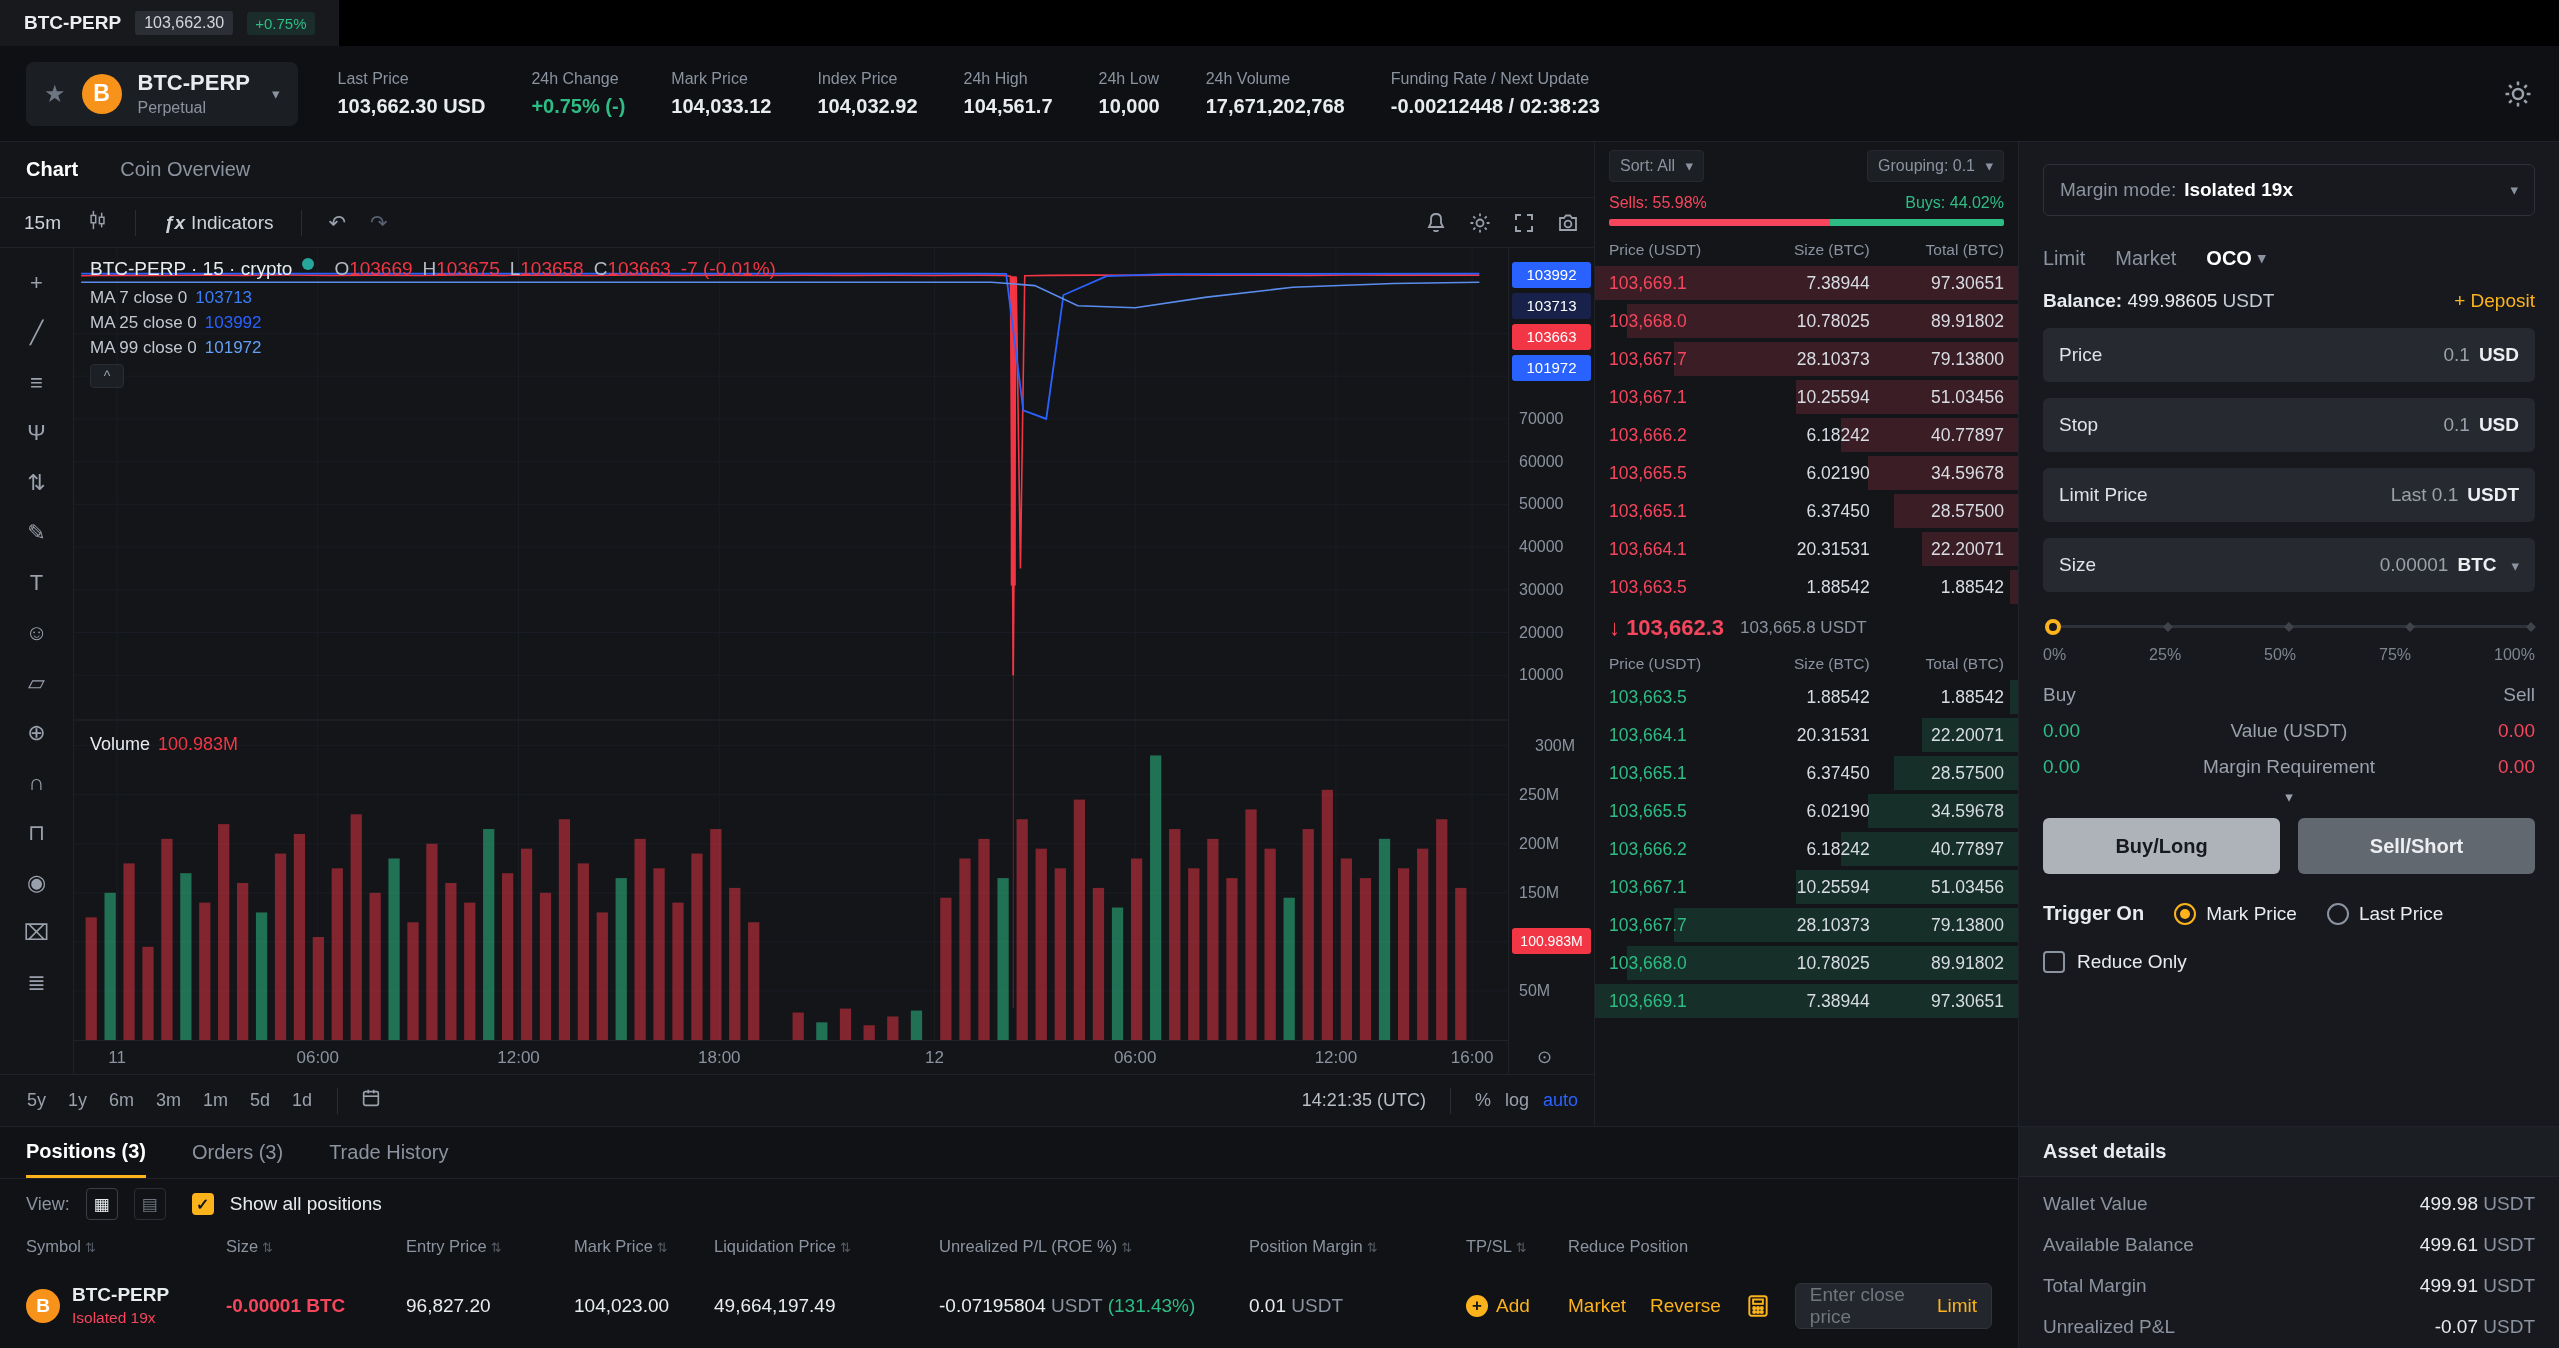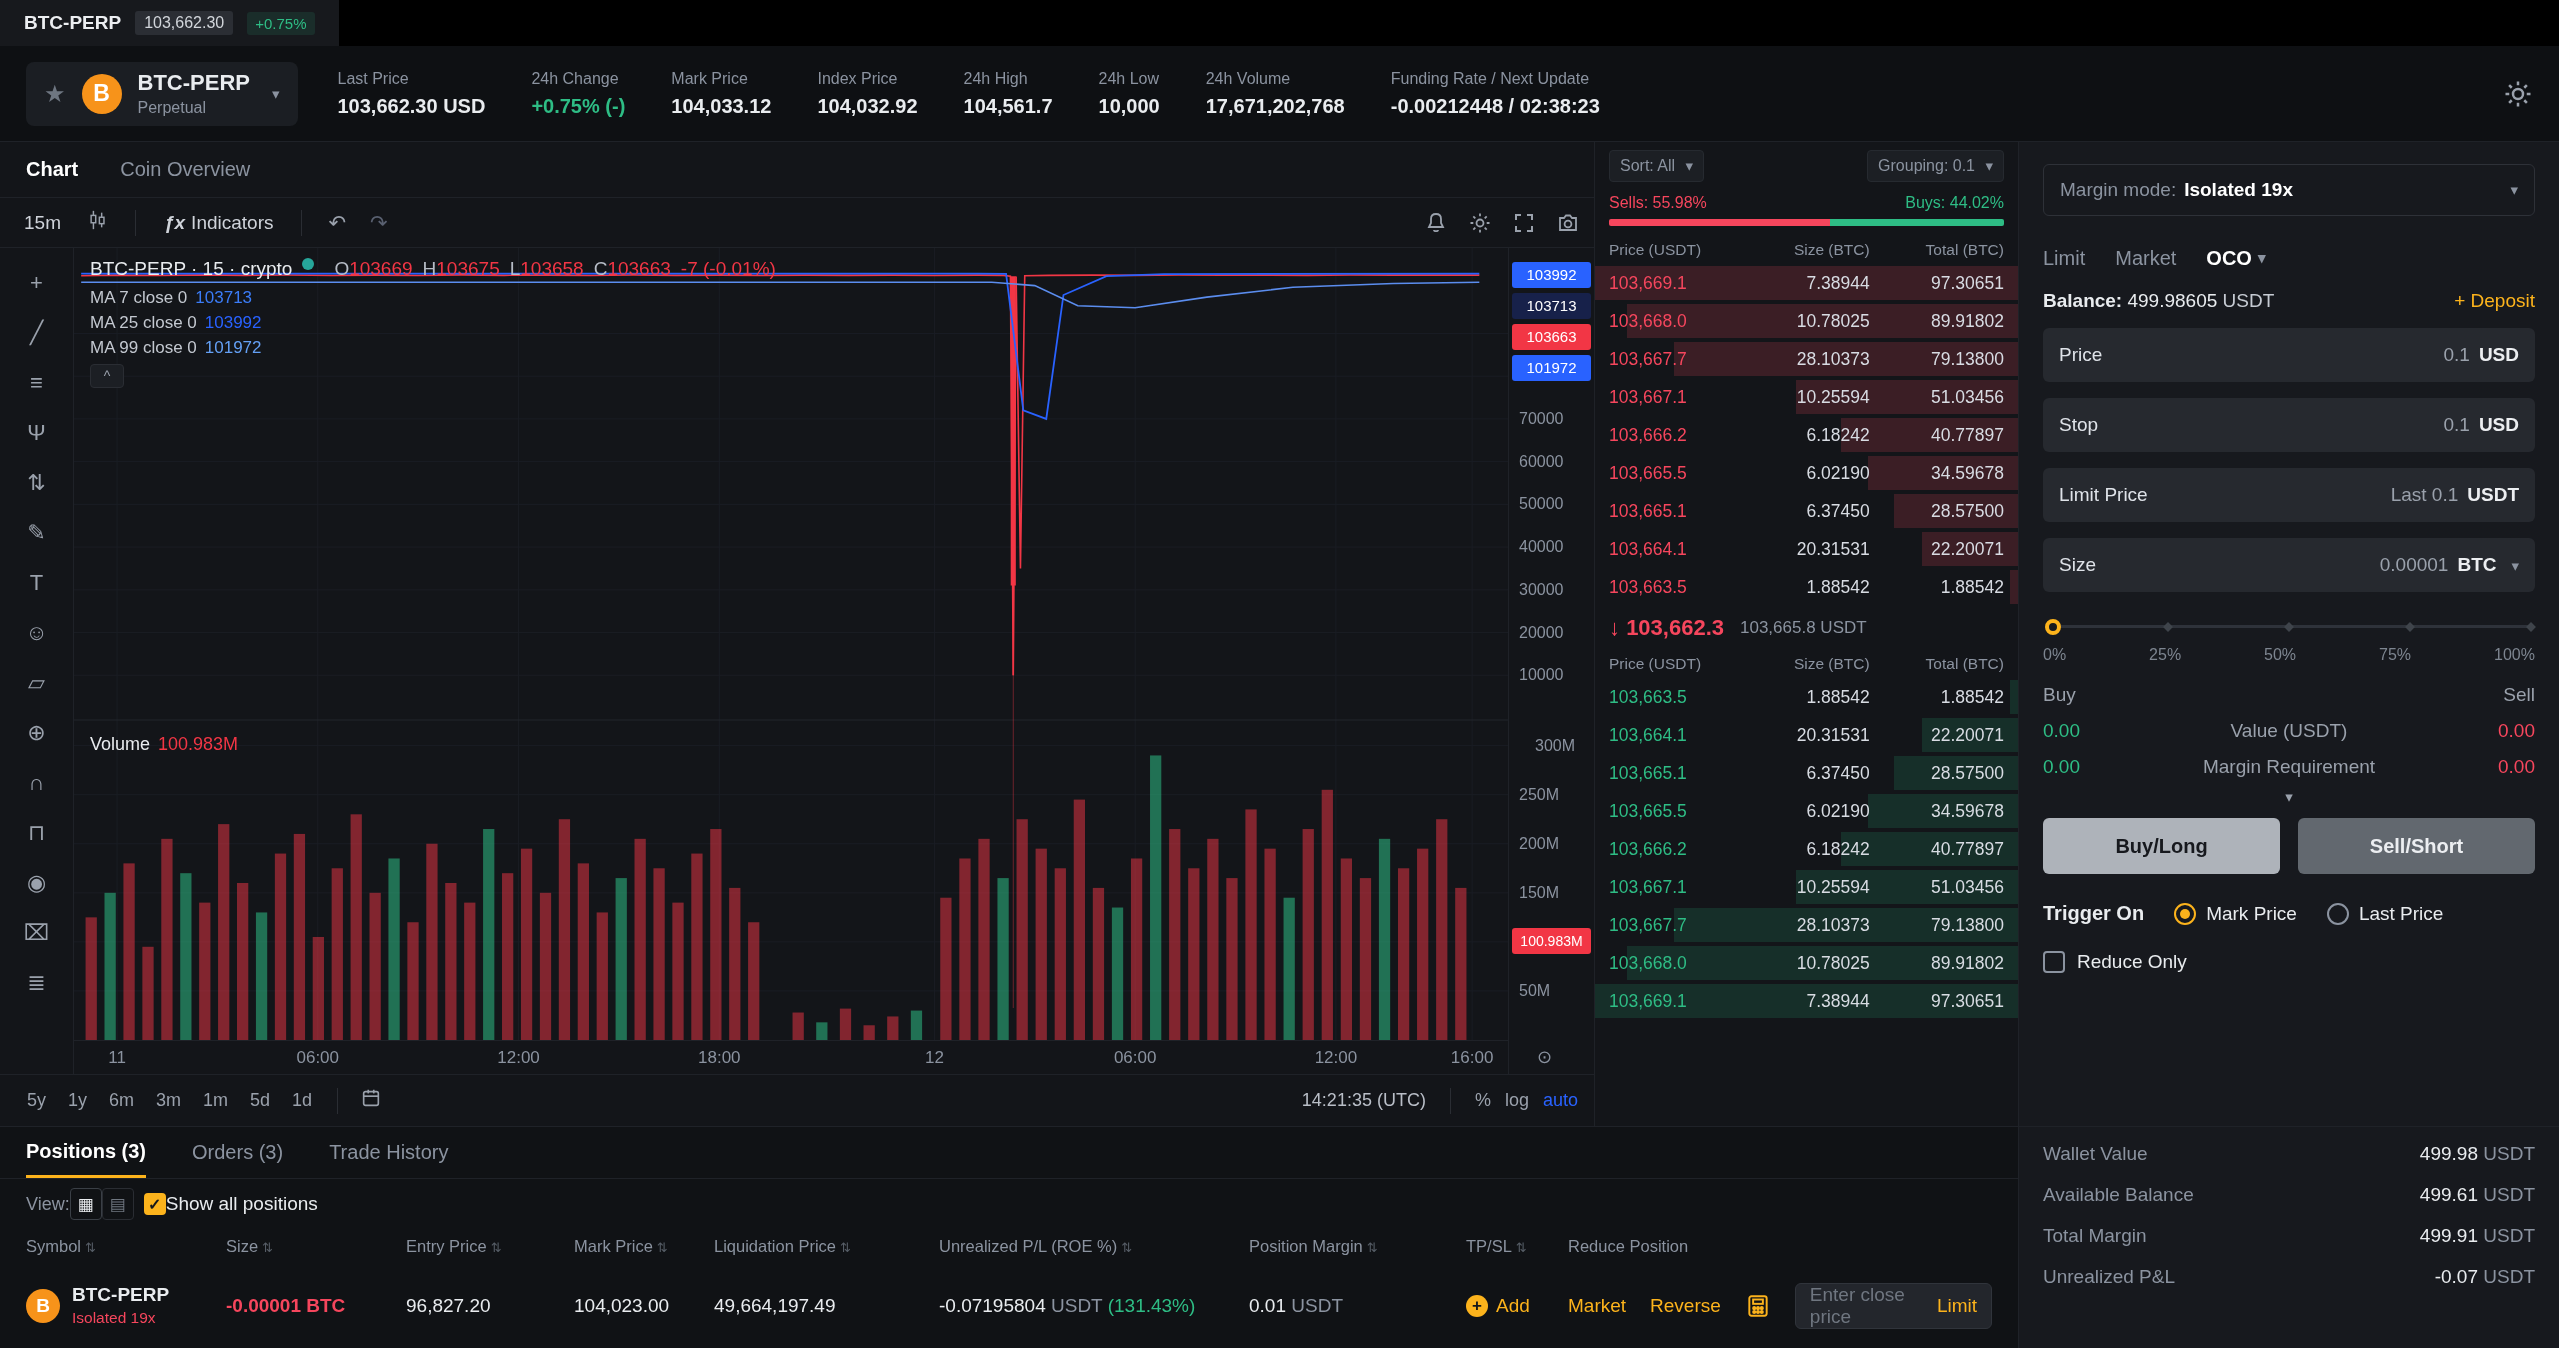--- a/index.html
+++ b/index.html
@@ -145,21 +145,21 @@
   .radio.sel{border-color:var(--accent)}
   .radio.sel::after{content:"";position:absolute;inset:4px;border-radius:50%;background:var(--accent)}
   .reduce-row{display:flex;align-items:center;gap:12px;margin-top:26px}
   .checkbox{width:22px;height:22px;border:2px solid #8b93a0;border-radius:4px;cursor:pointer}
   .checkbox.checked{background:var(--accent);border-color:var(--accent);color:#15171a;display:flex;align-items:center;justify-content:center;font-size:16px;font-weight:bold}
 
   
   .bottom{height:222px;display:flex;border-top:1px solid var(--border)}
   .positions{width:2018px;background:#101215;display:flex;flex-direction:column;flex-shrink:0}
   .pos-tabs{height:52px;gap:46px}
-  .pos-controls{height:50px;display:flex;align-items:center;padding:0 26px;flex-shrink:0}
+  .pos-controls{height:50px;display:flex;align-items:center;padding:0 26px;gap:16px;flex-shrink:0}
   .view-label{color:var(--muted);font-size:18px}
   .view-ico{width:32px;height:32px;border:1px solid #2a2d33;border-radius:4px;display:flex;align-items:center;justify-content:center;font-size:17px;color:var(--dim);cursor:pointer}
   .view-ico.active{color:#e9ecef;border-color:#3a3f46}
   .pos-grid{display:grid;grid-template-columns:200px 180px 168px 140px 225px 310px 217px 102px 1fr;align-items:center;padding:0 26px}
   .pos-headers{height:34px;color:var(--muted);font-size:16.5px;flex-shrink:0}
   .sort-ico{font-size:13px;color:#565d66;margin-left:4px}
   .pos-row{flex:1;font-size:19px}
   .sym-cell{display:flex;align-items:center;gap:12px}
   .sym-sub{color:var(--red);font-size:15.5px;margin-top:3px}
   .red-txt{color:var(--red);font-weight:bold}
@@ -816,20 +816,21 @@
         </span>
         <span class="close-input">
           <span class="placeholder">Enter close price</span>
           <span class="link-btn">Limit</span>
         </span>
       </span>
     </div>
   </div>
 
   <div class="assets">
+    <div class="assets-header">Asset details</div>
     <div id="asset-rows" style="padding-top:6px">
         <div class="asset-row">
           <span class="asset-label">Wallet Value</span>
           <span class="asset-val"><span>499.98 </span><span class="unit-dim">USDT</span></span>
         </div>
         <div class="asset-row">
           <span class="asset-label">Available Balance</span>
           <span class="asset-val"><span>499.61 </span><span class="unit-dim">USDT</span></span>
         </div>
         <div class="asset-row">

